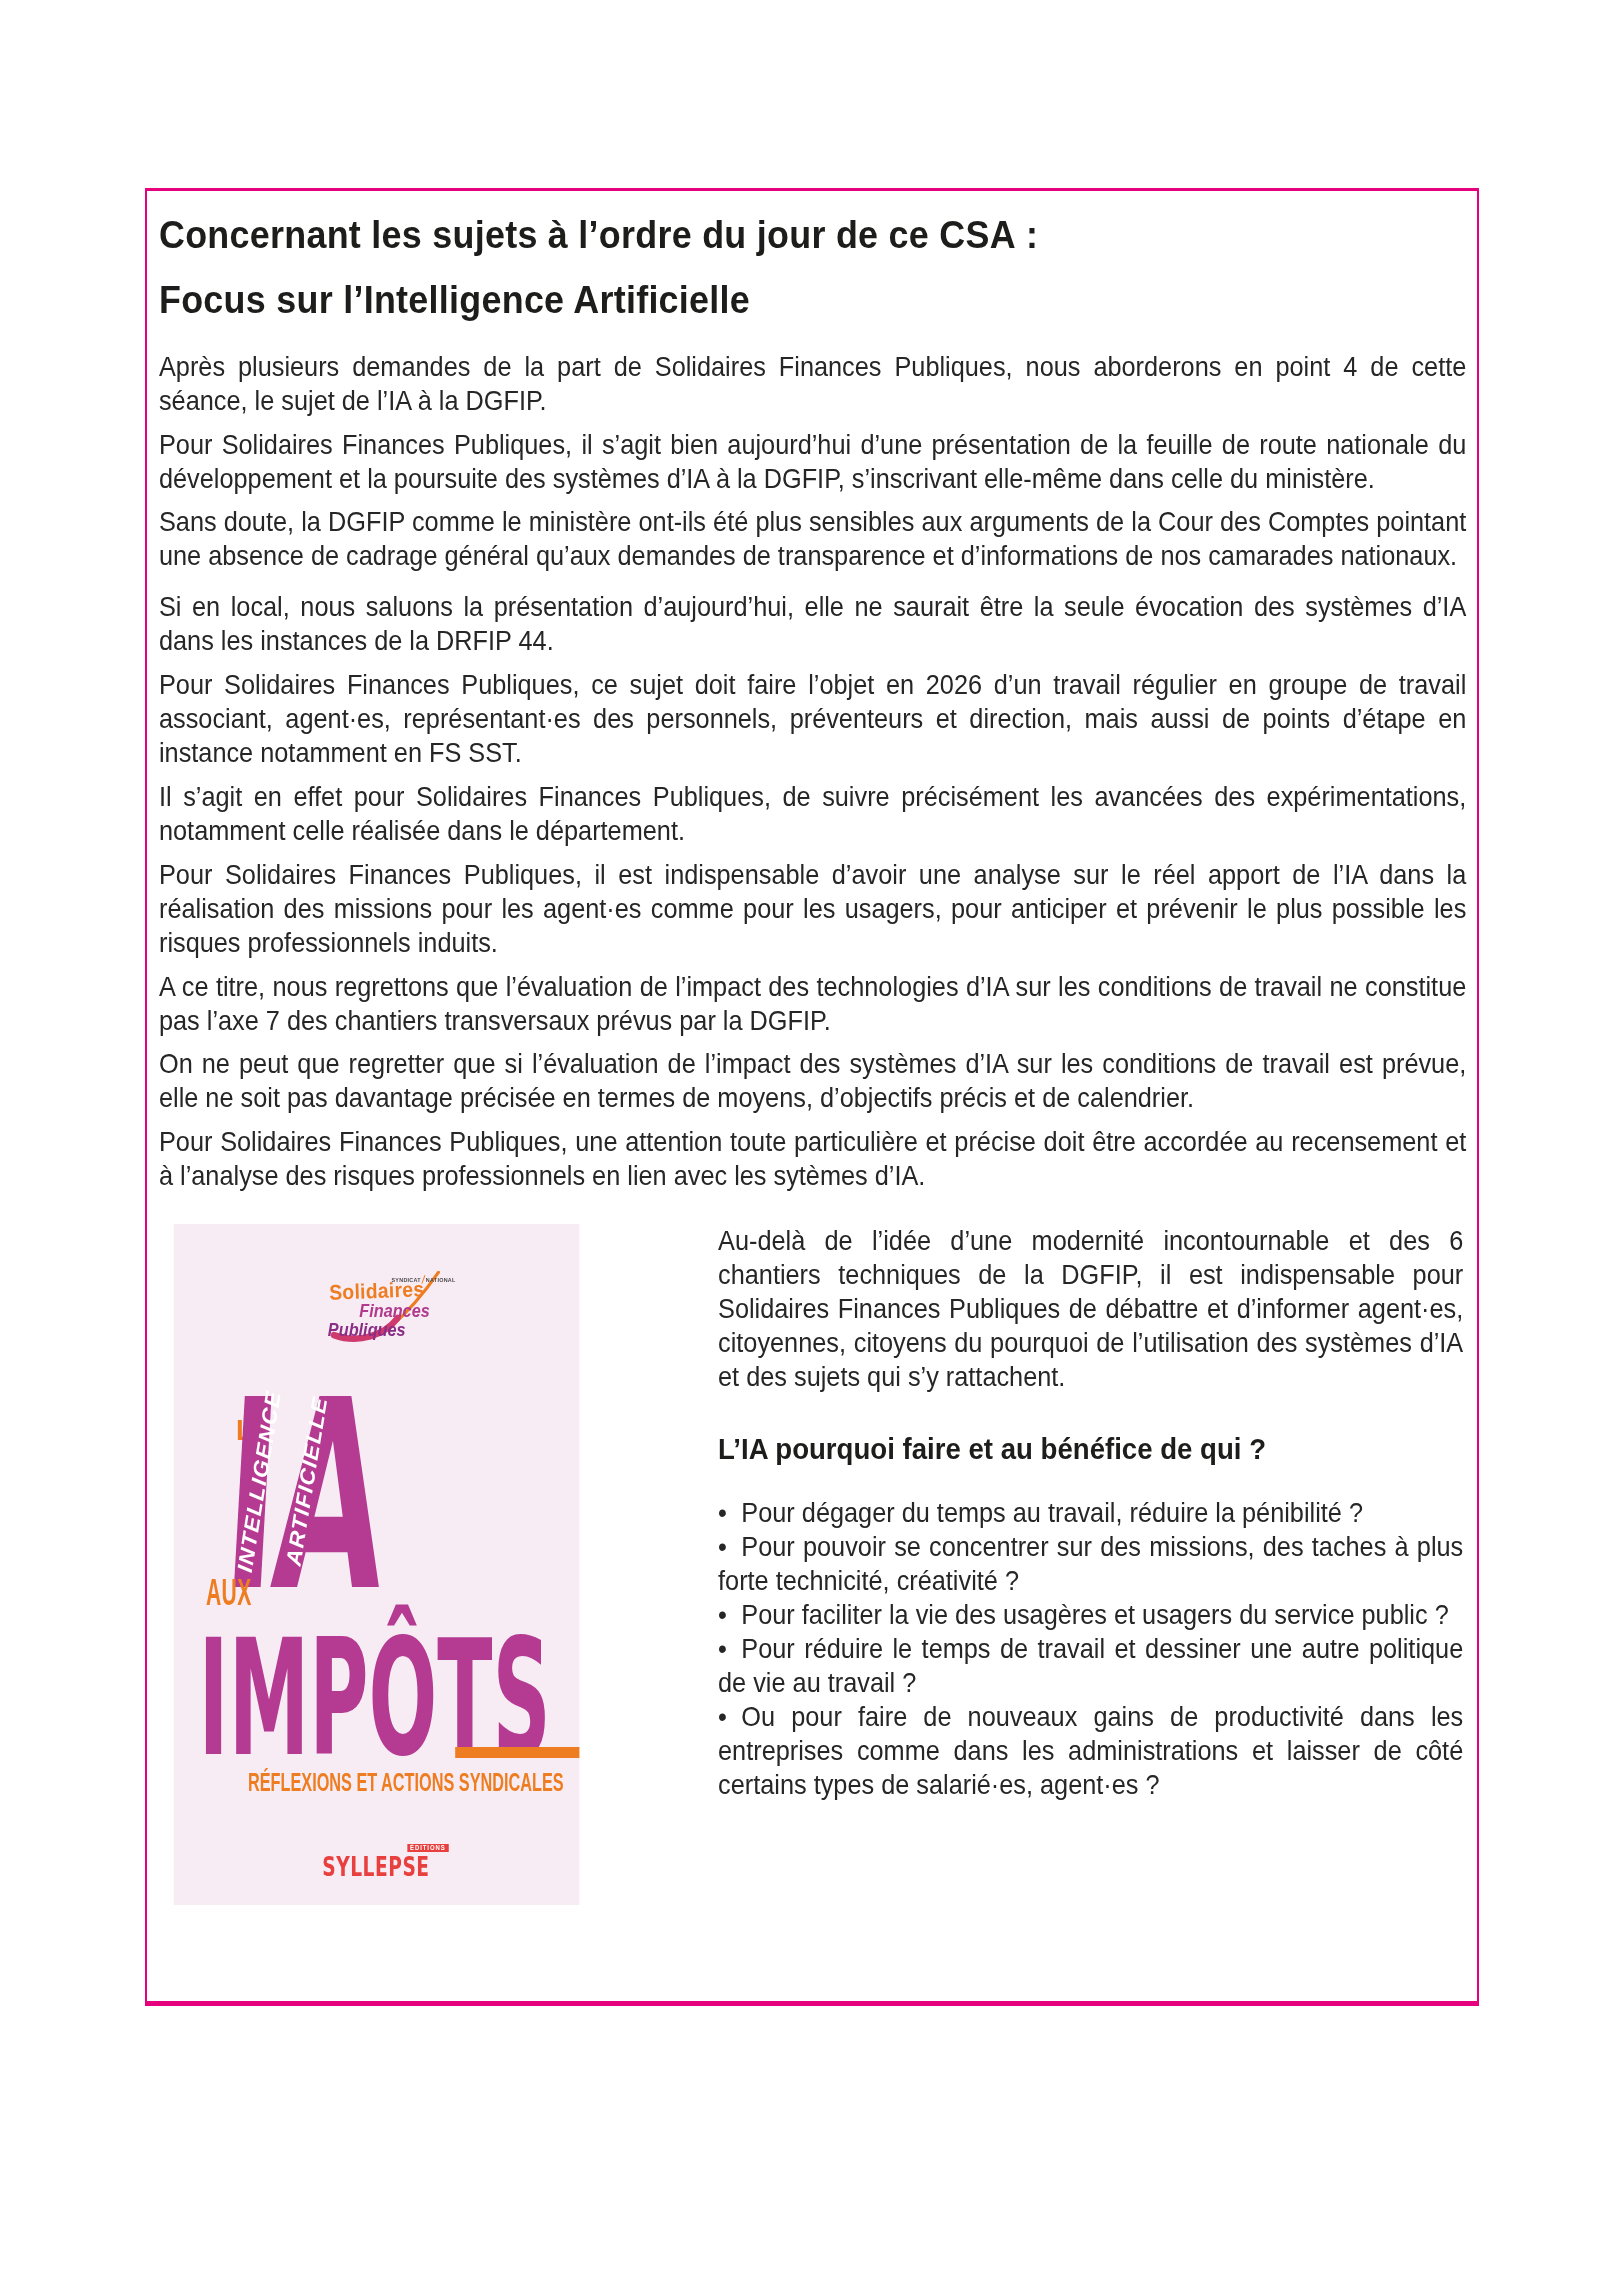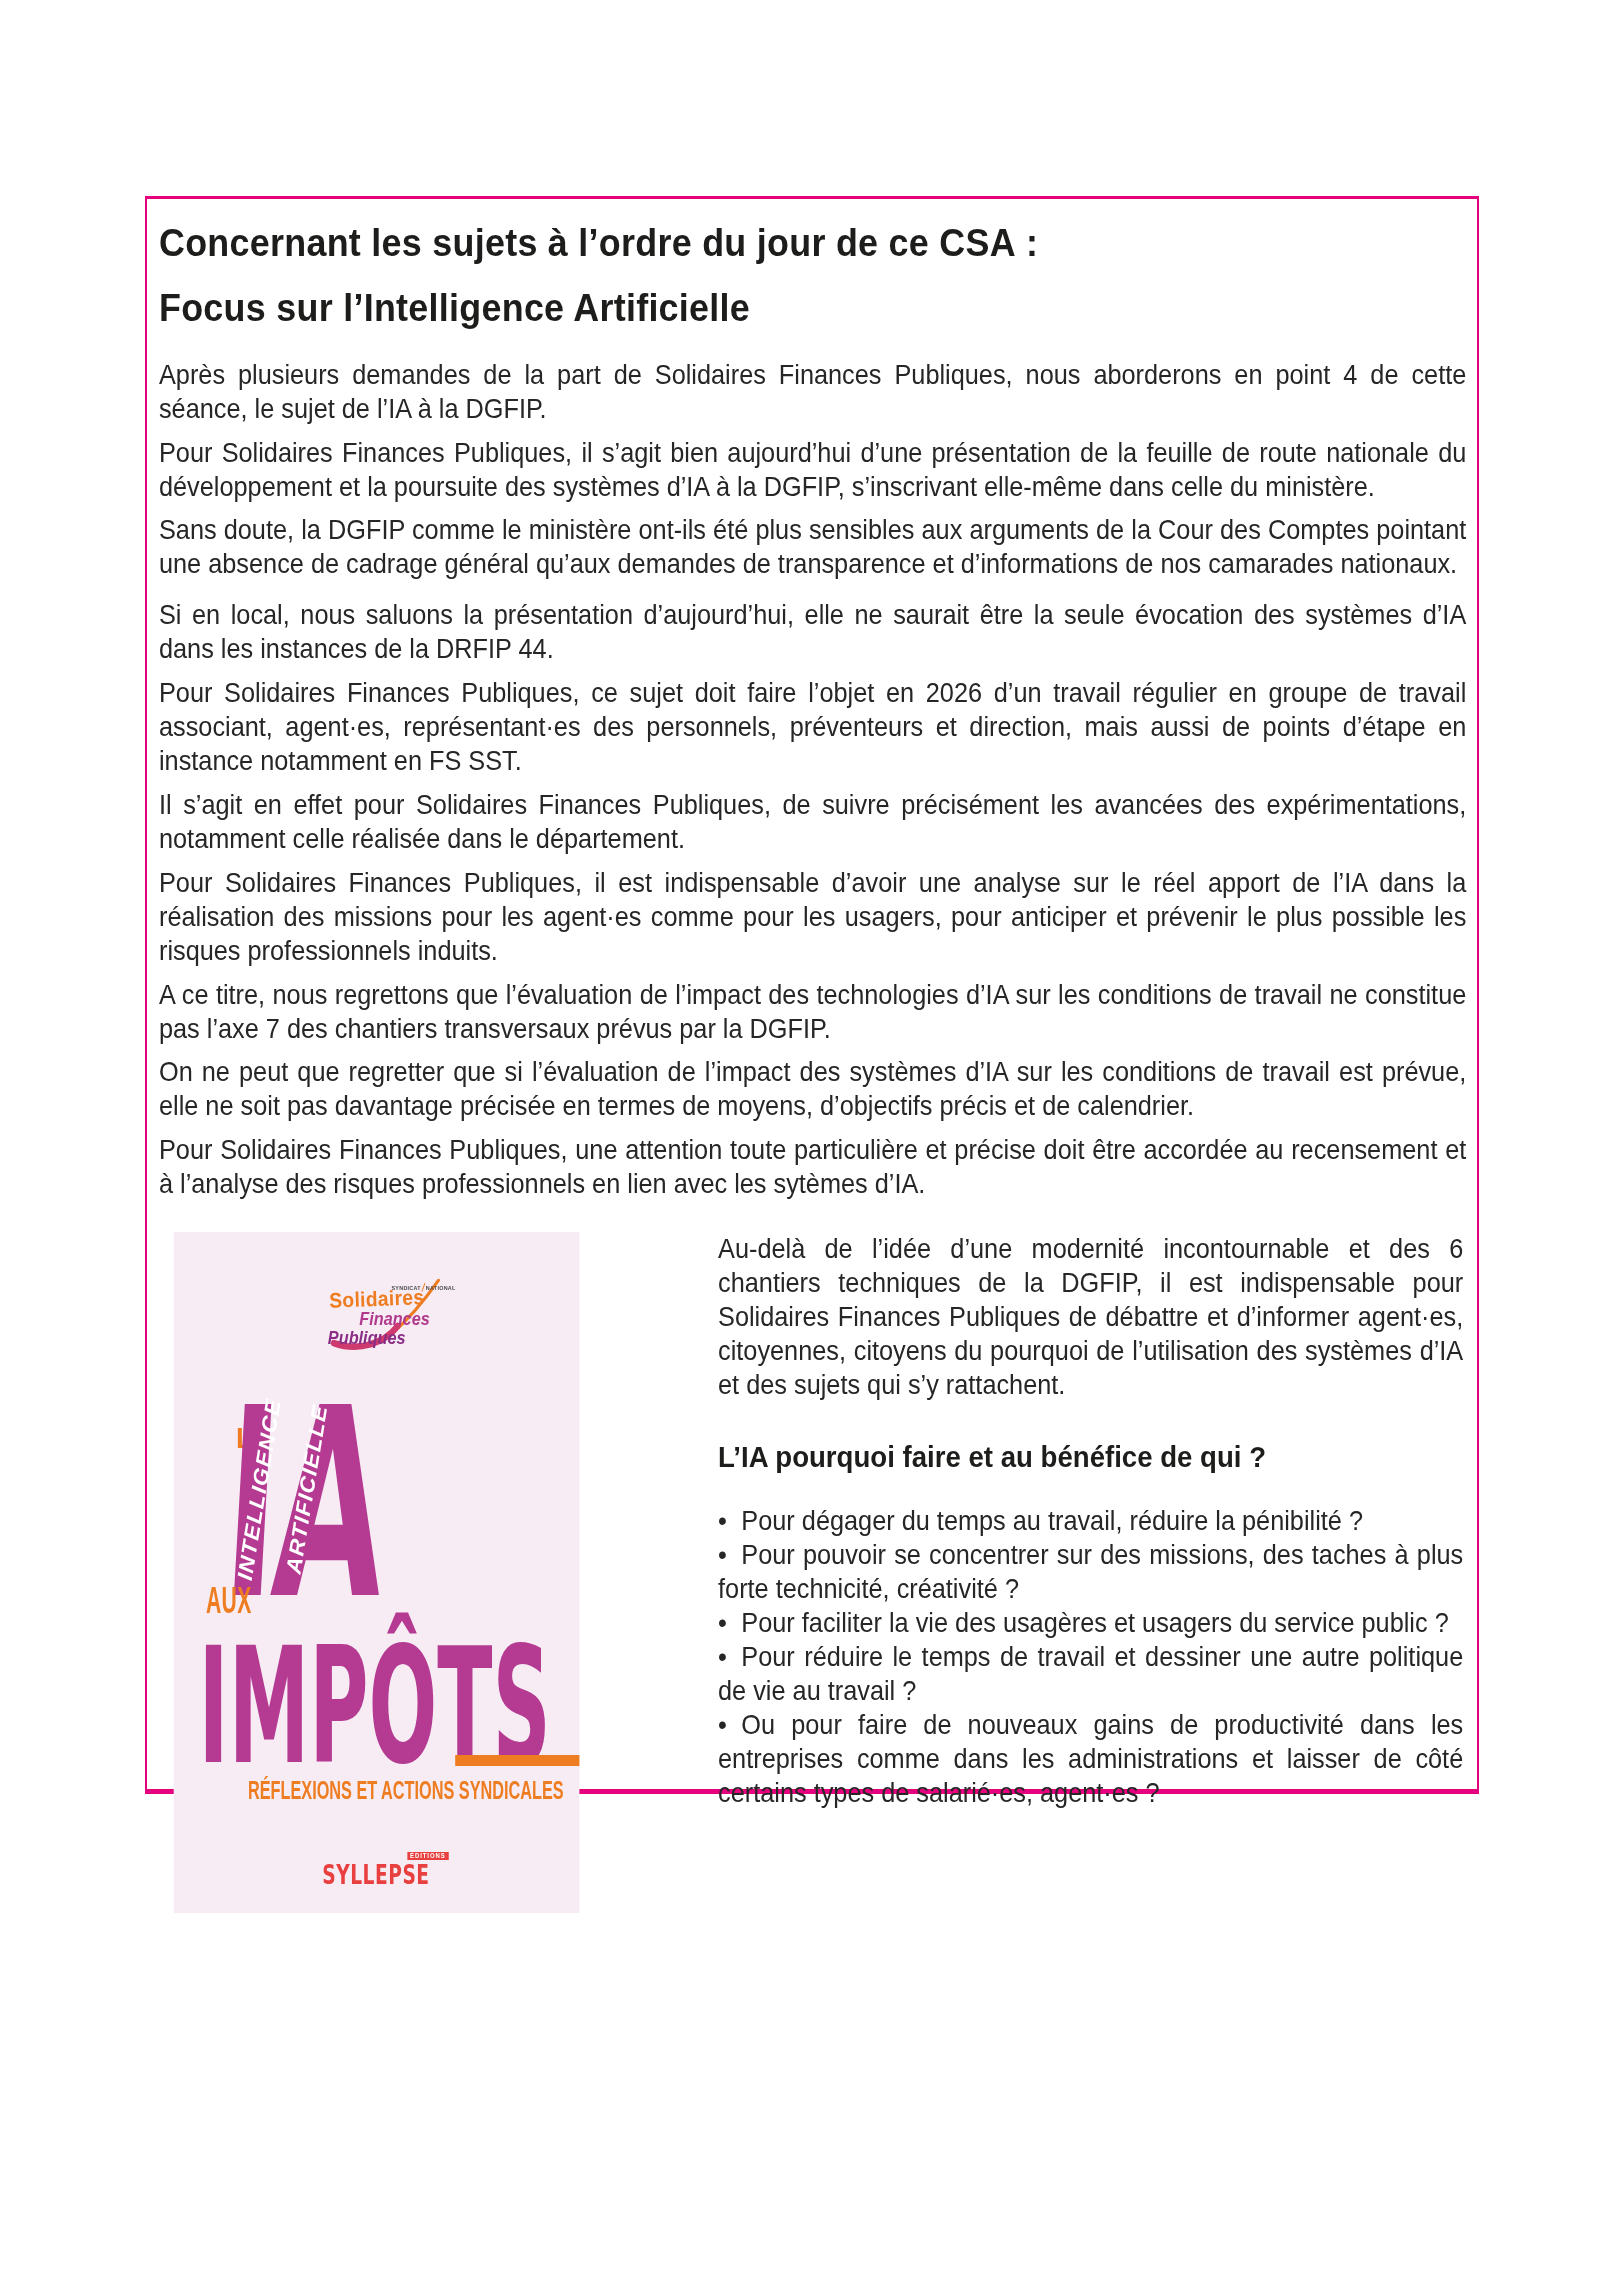--- a/index.html
+++ b/index.html
@@ -1,21 +1,21 @@
 <!DOCTYPE html>
 <html style="font-size:10.5px"><head>
 <meta charset="utf-8">
 <style>
   html,body{margin:0;padding:0;}
   body{
     width:1623px;height:2295px;position:relative;background:#ffffff;
     font-family:"Liberation Sans",sans-serif;overflow:hidden;
   }
   .frame{
-    position:absolute;left:145px;top:196px;width:1334px;height:1598px;
+    position:absolute;left:145px;top:188px;width:1334px;height:1818px;
     box-sizing:border-box;background:#fff;
     border:2px solid #e6007e;border-top-width:3.3px;border-bottom-width:5.2px;
   }
   .inner{
     position:absolute;left:0;top:0;width:1447px;box-sizing:border-box;
     padding:10.5px 13px 0 13px;
     transform:scaleX(0.92);transform-origin:left top;
   }
   h1{margin:0 0 18.3px 0;font-size:39px;line-height:65px;font-weight:800;
      color:#1d1d1b;letter-spacing:0.3px;}

